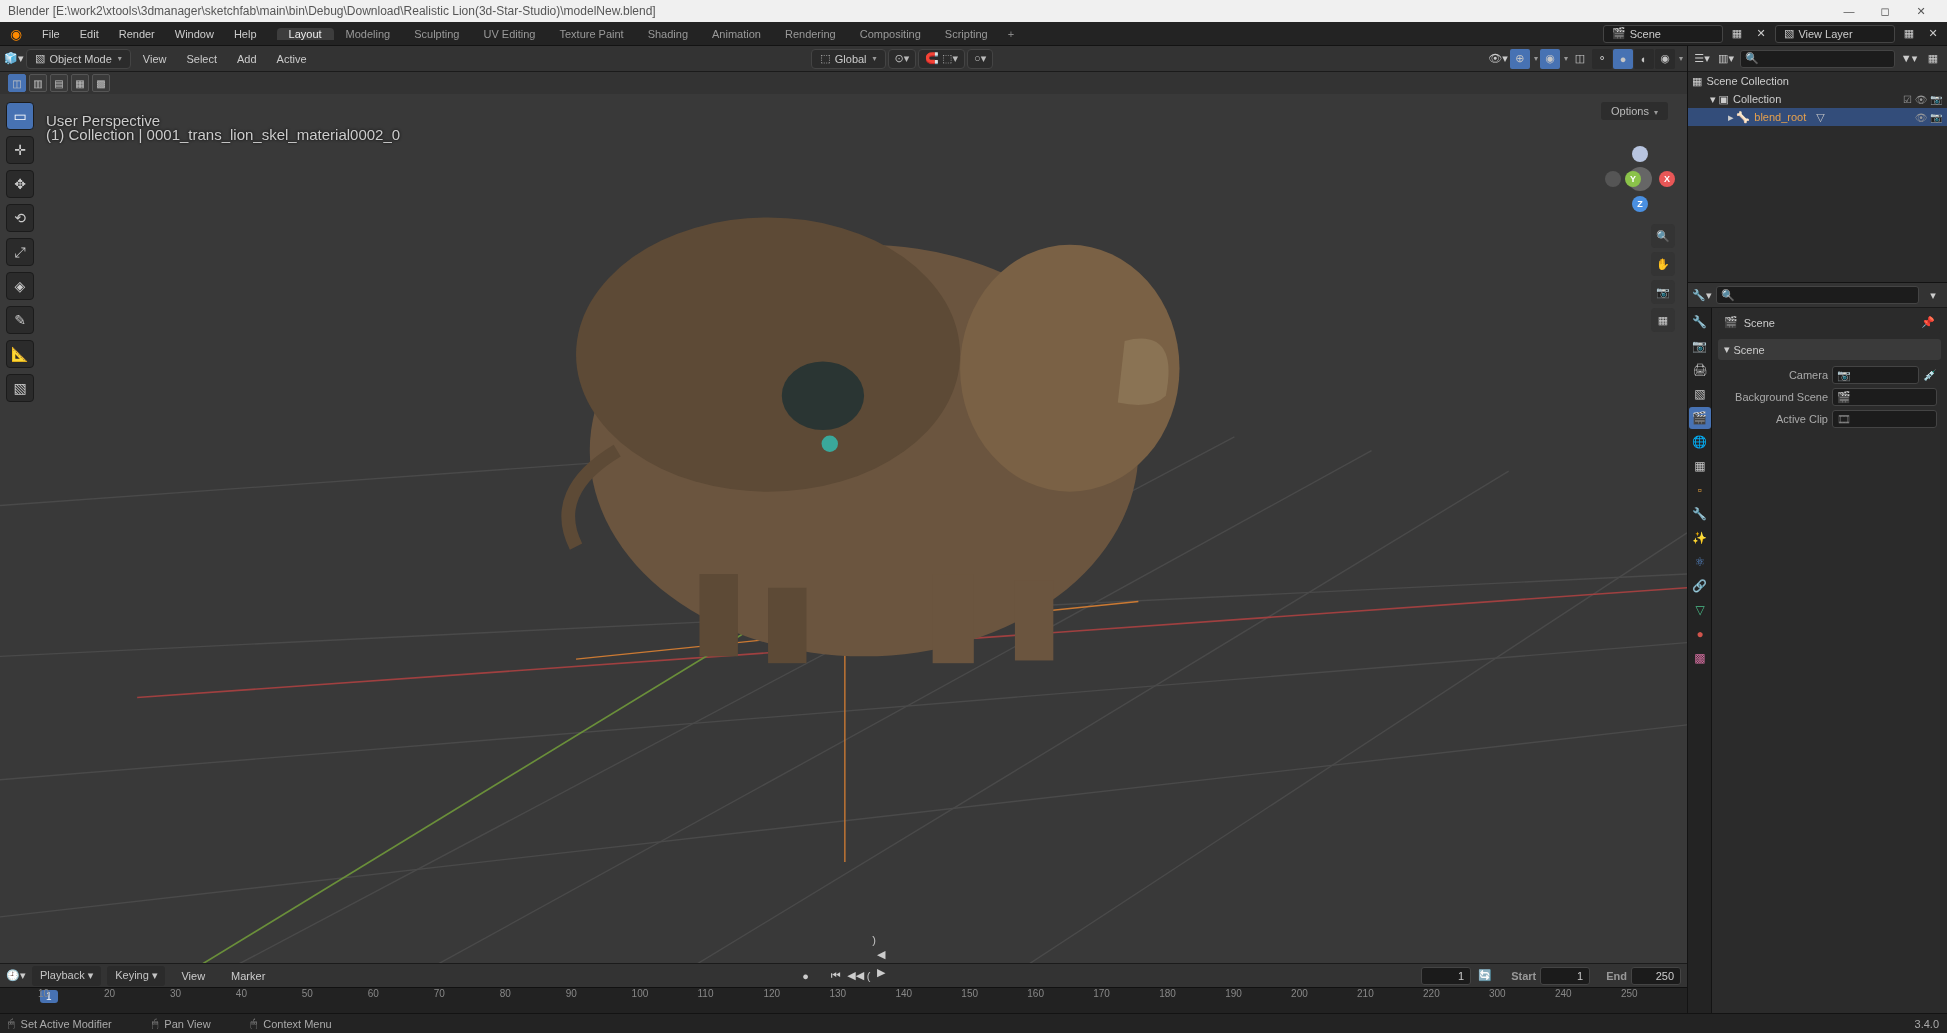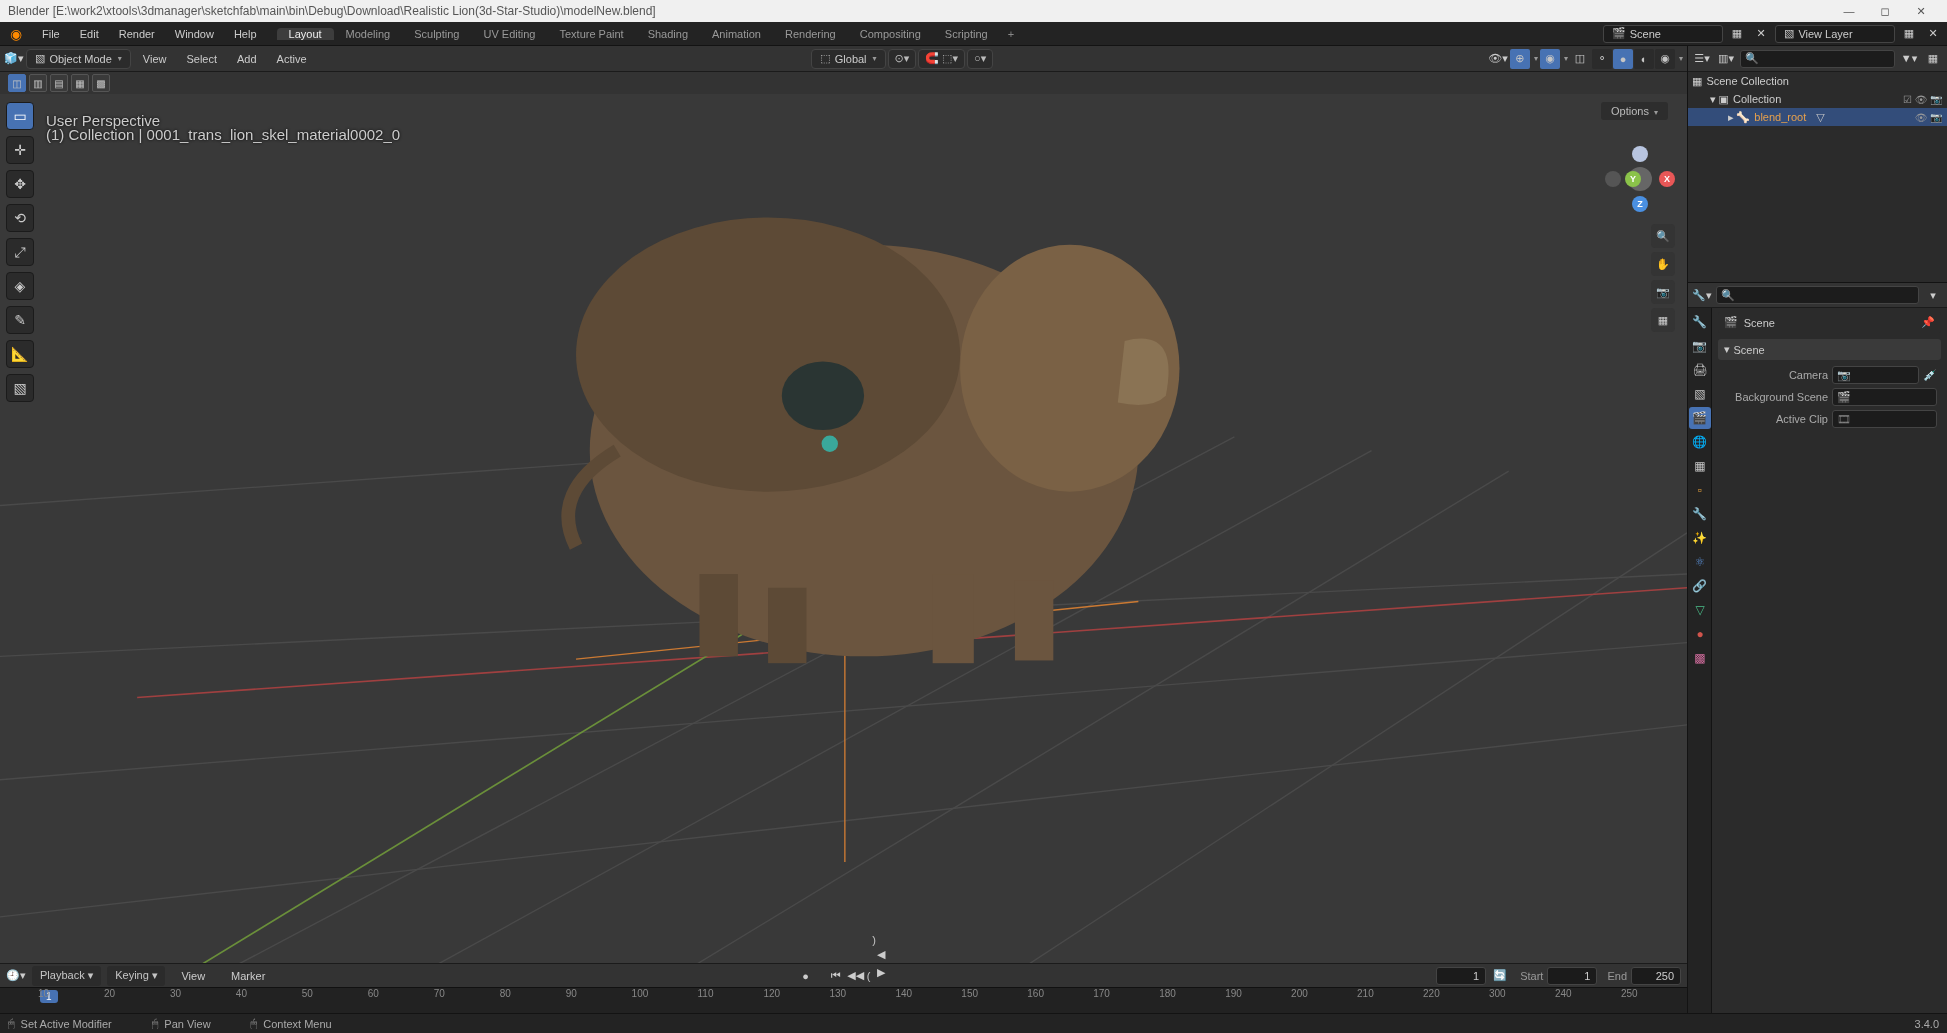--- a/index.html
+++ b/index.html
@@ -43,21 +43,21 @@
 .nav-neg-z { background: #b8c5e0; top: 2px; left: 27px; }
 .nav-buttons { position: absolute; top: 130px; right: 12px; display: flex; flex-direction: column; gap: 4px; }
 .nav-btn { width: 24px; height: 24px; background: rgba(50,50,50,.7); border-radius: 4px; display: flex; align-items: center; justify-content: center; color: #ccc; }
 .grid { position: absolute; inset: 0; }
 .timeline-header { background: #333; height: 24px; display: flex; align-items: center; padding: 0 6px; gap: 6px; border-top: 1px solid #1b1b1b; }
 .tl-drop { background: #2b2b2b; border-radius: 3px; padding: 3px 8px; display: flex; align-items: center; gap: 4px; }
 .tl-play { display: flex; align-items: center; gap: 2px; margin: 0 auto; position: absolute; left: 50%; transform: translateX(-50%); }
 .tl-play-btn { width: 18px; height: 18px; display: flex; align-items: center; justify-content: center; color: #ccc; }
 .tl-fields { margin-left: auto; display: flex; gap: 4px; align-items: center; }
 .tl-numfield { background: #1b1b1b; border: 1px solid #444; border-radius: 3px; padding: 2px 6px; color: #ccc; width: 50px; text-align: right; display: flex; align-items: center; justify-content: flex-end; height: 18px; }
-.tl-label { color: #999; margin-left: 6px; }
+.tl-label { color: #999; margin-left: 12px; font-weight: bold; }
 .timeline-track { height: 26px; background: #222; position: relative; border-top: 1px solid #111; }
 .tl-ticks { display: flex; height: 100%; padding-left: 38px; }
 .tl-tick { flex: 1; color: #888; font-size: 10px; position: relative; }
 .tl-cursor { position: absolute; left: 40px; top: 2px; background: #4772b3; color: #fff; padding: 1px 6px; border-radius: 3px; font-size: 10px; }
 .right-col { width: 260px; display: flex; flex-direction: column; background: #2b2b2b; border-left: 1px solid #131313; }
 .outliner-header { background: #333; height: 26px; display: flex; align-items: center; padding: 0 4px; gap: 4px; border-bottom: 1px solid #1b1b1b; }
 .search { flex: 1; background: #1c1c1c; border: 1px solid #444; border-radius: 3px; height: 18px; display: flex; align-items: center; padding: 0 4px; color: #777; gap: 3px; }
 .outliner { flex: 0 0 210px; background: #2b2b2b; overflow: auto; }
 .tree-row { display: flex; align-items: center; height: 18px; padding-left: 4px; color: #ccc; gap: 4px; }
 .tree-row .icons { margin-left: auto; display: flex; gap: 3px; padding-right: 4px; color: #999; font-size: 10px; }

